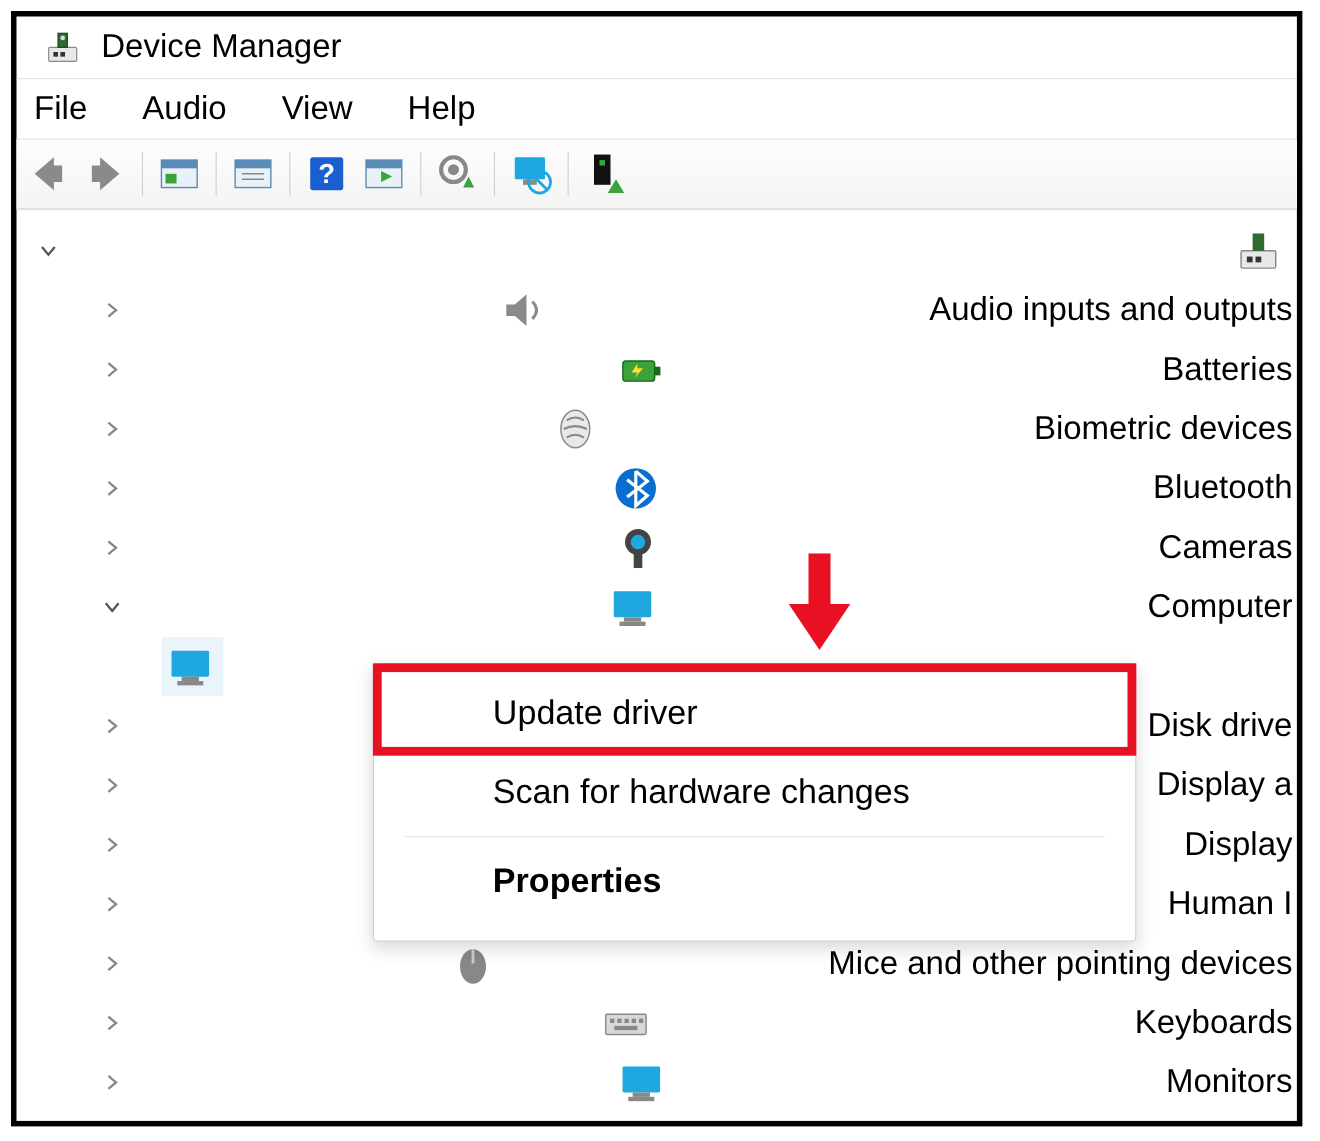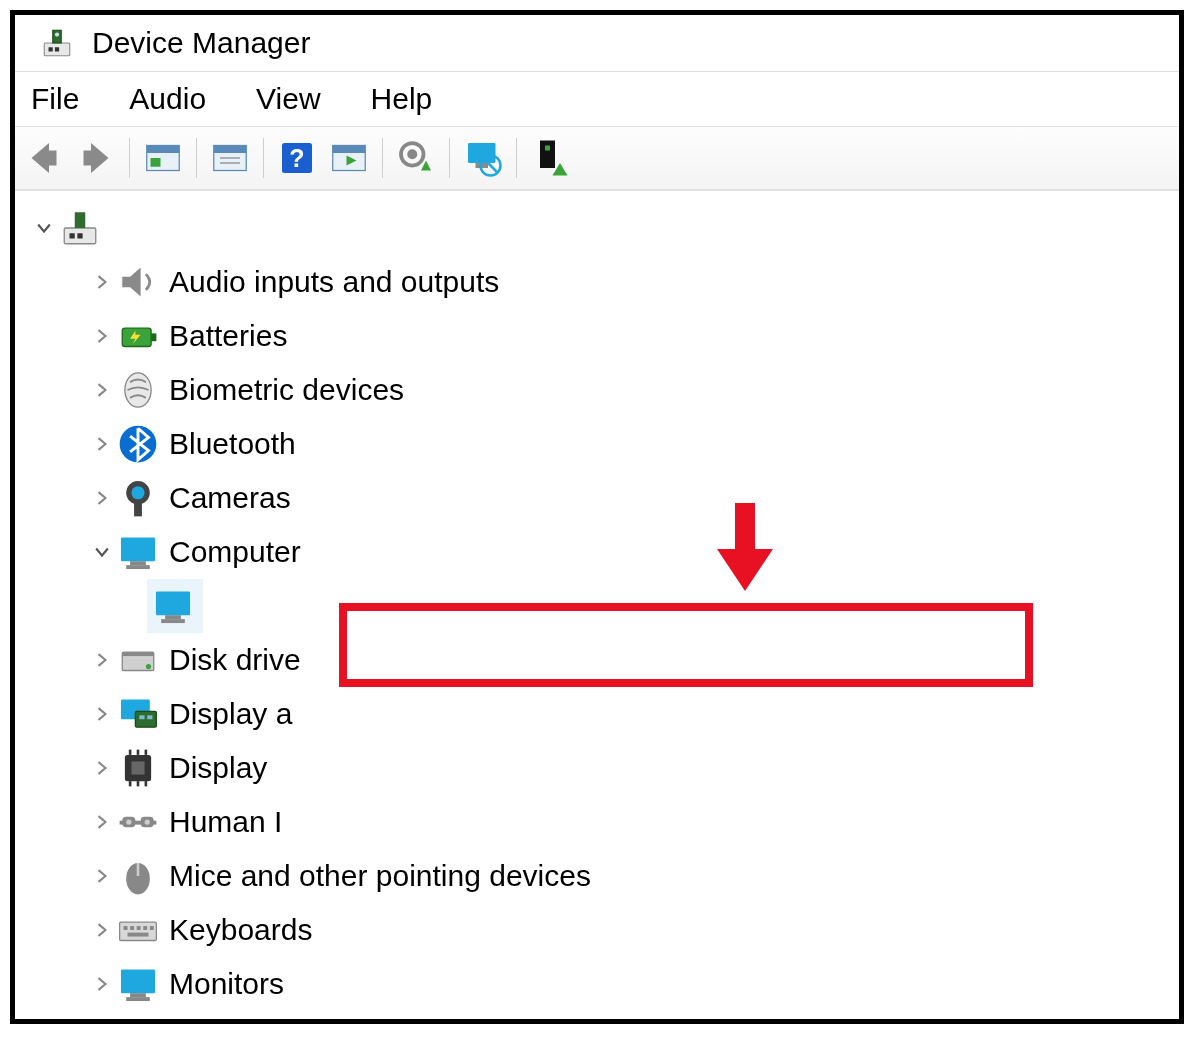--- a/index.html
+++ b/index.html
@@ -80,20 +80,21 @@
       font-size: 30px;
       color: #000;
       line-height: 1.2;
       position: relative;
     }
     .tree-row {
       display: flex;
       align-items: center;
       height: 54px;
       padding-left: 14px;
+      justify-content: space-between;
     }
     .expander {
       width: 22px;
       height: 22px;
       display: flex;
       align-items: center;
       justify-content: center;
       color: #6b6b6b;
       font-size: 18px;
       margin-right: 4px;
@@ -493,20 +494,26 @@
               <rect x="10" y="23" width="12" height="3" fill="#888"></rect>
               <rect x="7" y="26" width="18" height="3" fill="#888"></rect>
             </svg>
           </div>
         <span>Monitors</span>
       </div>
 
     </div>
   </div>
 
+  <div class="context-menu">
+    <div class="context-item">Update driver</div>
+    <div class="context-item">Scan for hardware changes</div>
+    <div class="context-sep"></div>
+    <div class="context-item bold">Properties</div>
+  </div>
 
   <div class="highlight-box"></div>
 
   <div class="arrow-annotation">
     <svg viewBox="0 0 64 90">
       <rect x="22" y="0" width="20" height="48" fill="#e81123"></rect>
       <path d="M4 46 L60 46 L32 88 Z" fill="#e81123"></path>
     </svg>
   </div>
 

